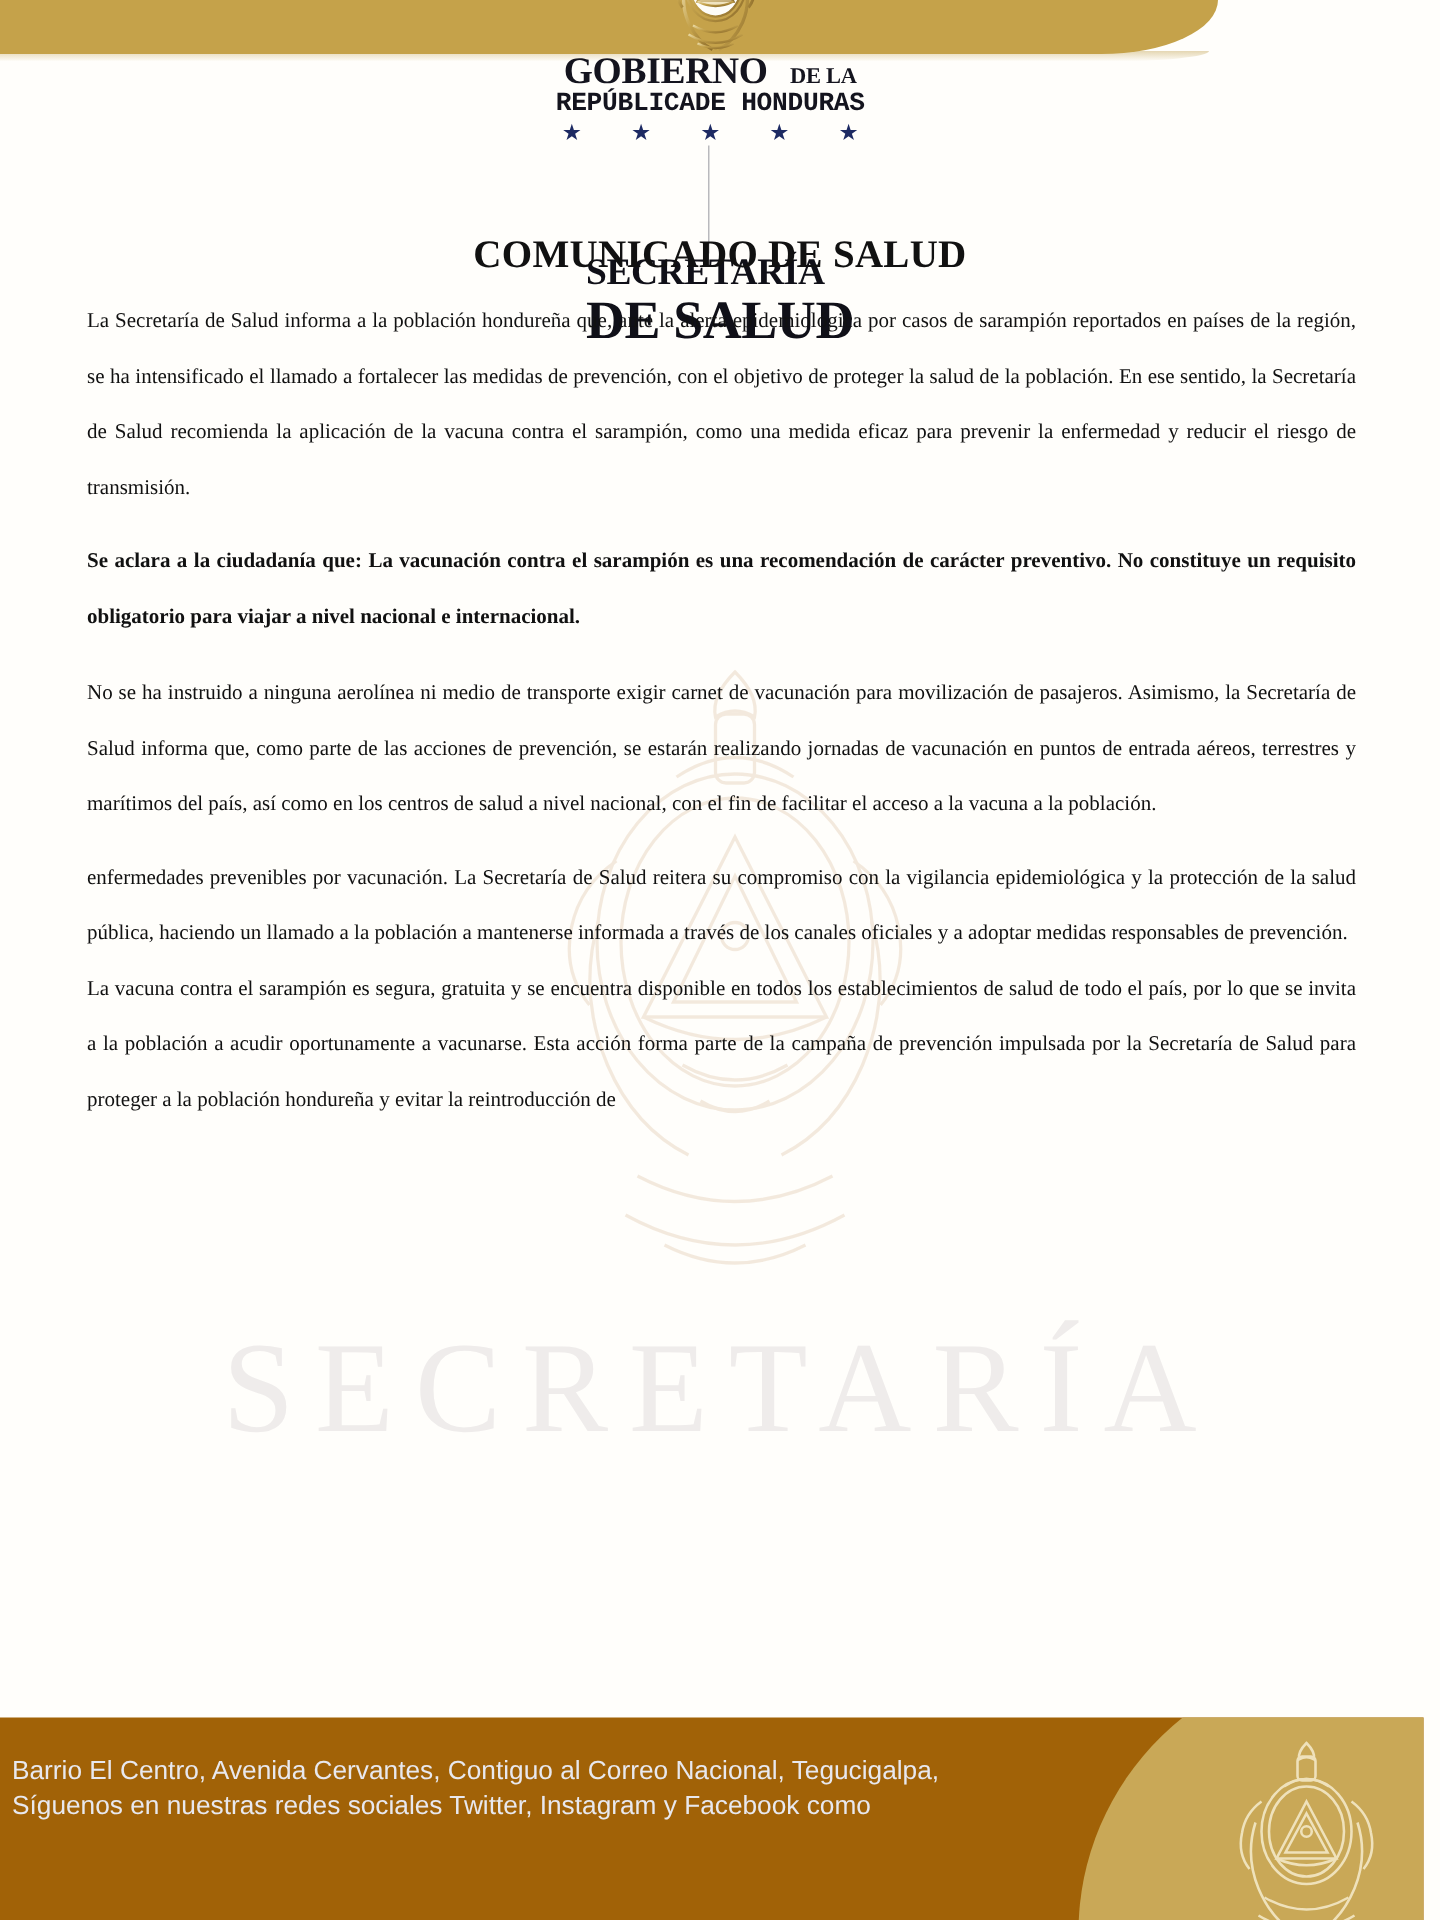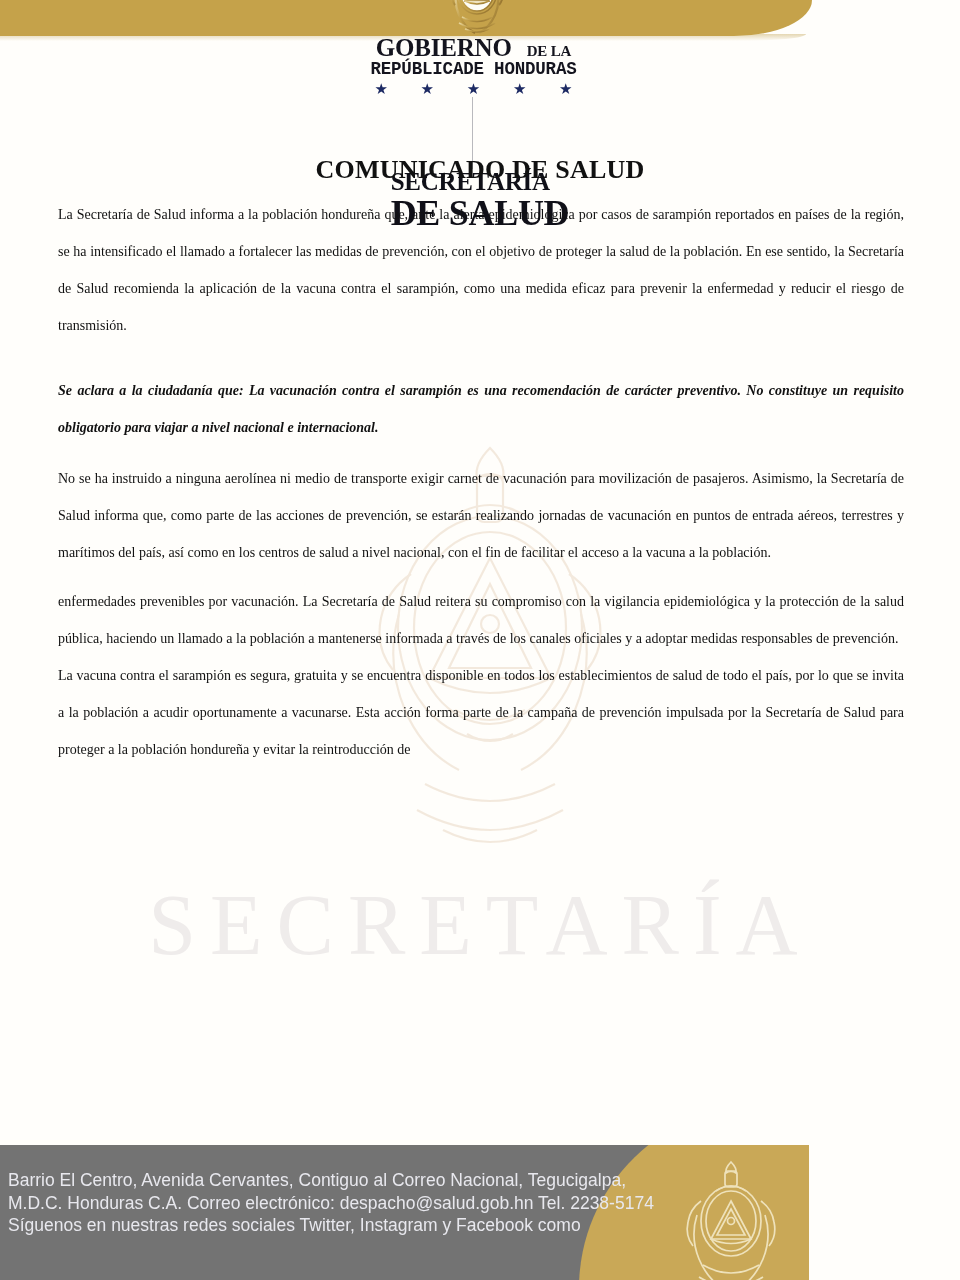--- a/index.html
+++ b/index.html
@@ -192,33 +192,33 @@
     line-height: 37px;
     color: #111111;
     text-align: justify;
     text-justify: inter-word;
     margin: 0 0 10px 0;
     hyphens: none;
   }
   .para.bold {
     font-weight: bold;
   }
-  .para.p2 { margin-top: 28px; margin-bottom: 14px; font-style: italic; }
+  .para.p2 { margin-top: 12px; margin-bottom: 14px; }
   .para.p3 { margin-bottom: 12px; }
   .para.p4 { margin-bottom: 6px; }
   .para.p5 { margin-bottom: 0; }
 
   
   .footer {
     position: absolute;
     left: 0;
     bottom: 0;
-    width: 809px;
+    width: 949px;
     height: 135px;
-    background: #737373;
+    background: #a16207;
     z-index: 4;
     overflow: hidden;
   }
   .footer-gold {
     position: absolute;
     right: -30px;
     top: -42px;
     width: 260px;
     height: 230px;
     background: #c9a857;
@@ -367,18 +367,17 @@
         <path d="M26 46 q-11 8 -13 21 q-3 14 5 24"></path>
         <path d="M86 46 q11 8 13 21 q3 14 -5 24"></path>
         <path d="M28 110 q28 16 56 0"></path>
         <path d="M24 122 q32 19 64 0"></path>
         <path d="M34 132 q22 11 44 0"></path>
       </g>
     </svg>
 
     <div class="footer-text">
       <div>Barrio El Centro, Avenida Cervantes, Contiguo al Correo Nacional, Tegucigalpa,</div>
-      <div>M.D.C. Honduras C.A. Correo electrónico: despacho@salud.gob.hn Tel. 2238-5174</div>
       <div>Síguenos en nuestras redes sociales Twitter, Instagram y Facebook como</div>
     </div>
   </div>
 
 </div>
 
 </body></html>

